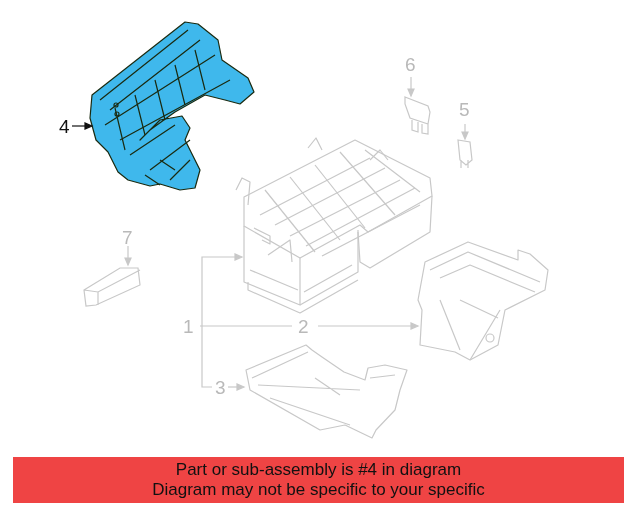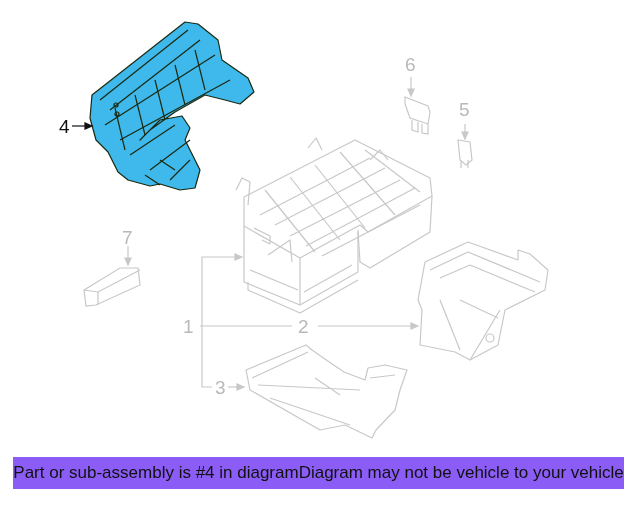--- a/index.html
+++ b/index.html
@@ -1,21 +1,21 @@
 <!DOCTYPE html>
 <html><head>
 <meta charset="utf-8">
 <style>
   html, body { margin:0; padding:0; background:#ffffff; }
   body { width:640px; height:512px; position:relative; overflow:hidden; font-family:"Liberation Sans", sans-serif; }
   #diagram { position:absolute; left:0; top:0; width:640px; height:512px; }
   .callout { position:absolute; font-family:"Liberation Sans", sans-serif; font-size:19px; color:#b9b9b9; line-height:1; }
   .callout.active { color:#111111; }
-  #banner { position:absolute; left:13px; top:457px; width:611px; height:32px; background:#8b5cf6;
-            display:flex; flex-direction:row; align-items:center; justify-content:center; }
+  #banner { position:absolute; left:13px; top:457px; width:611px; height:46px; background:#ef4444;
+            display:flex; flex-direction:column; align-items:center; justify-content:center; }
   #banner span { font-size:17px; color:#111; line-height:20px; font-family:"Liberation Sans", sans-serif; }
 </style>
 </head>
 <body>
 
 <svg id="diagram" viewBox="0 0 640 512" xmlns="http://www.w3.org/2000/svg">
 
   <g stroke="#1a2a10" stroke-width="1.2" fill="#3fb8ec" stroke-linejoin="round">
     <path d="M92,95 L185,22 L198,24 L218,40 L222,60 L248,78 L254,92 L240,104 L225,100 L205,95 L175,112 L150,130 L140,140 L160,120 L182,116 L190,128 L185,140 L200,170 L195,188 L180,190 L160,184 L150,186 L128,180 L118,172 L108,152 L96,140 L90,118 Z"></path>
     <path d="M100,100 L188,30 M110,110 L200,40 M105,125 L215,55 M120,140 L230,80 M130,155 L175,125 M150,170 L190,140 M170,180 L190,160" fill="none"></path>
@@ -83,14 +83,14 @@
 <div class="callout" style="left:183px;top:317px;">1</div>
 <div class="callout" style="left:298px;top:317px;">2</div>
 <div class="callout" style="left:215px;top:378px;">3</div>
 <div class="callout active" style="left:59px;top:117px;">4</div>
 <div class="callout" style="left:459px;top:100px;">5</div>
 <div class="callout" style="left:405px;top:55px;">6</div>
 <div class="callout" style="left:122px;top:228px;">7</div>
 
 <div id="banner">
   <span>Part or sub-assembly is #4 in diagram</span>
-  <span>Diagram may not be vehicle to your vehicle</span>
+  <span>Diagram may not be specific to your specific</span>
 </div>
 
 </body></html>

